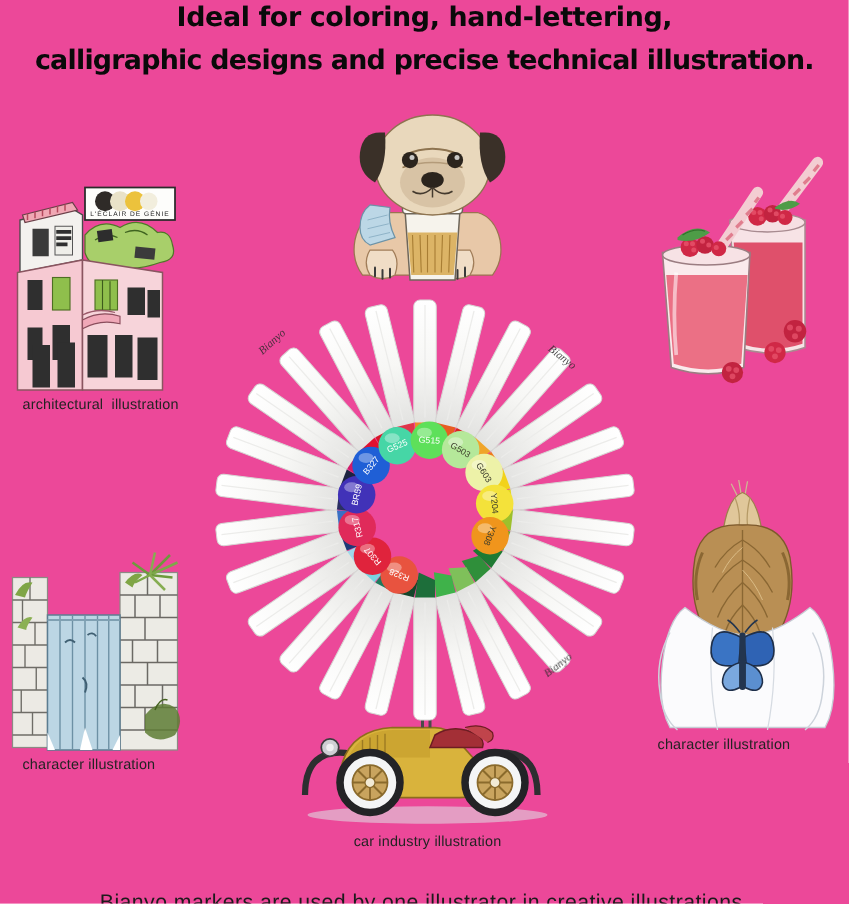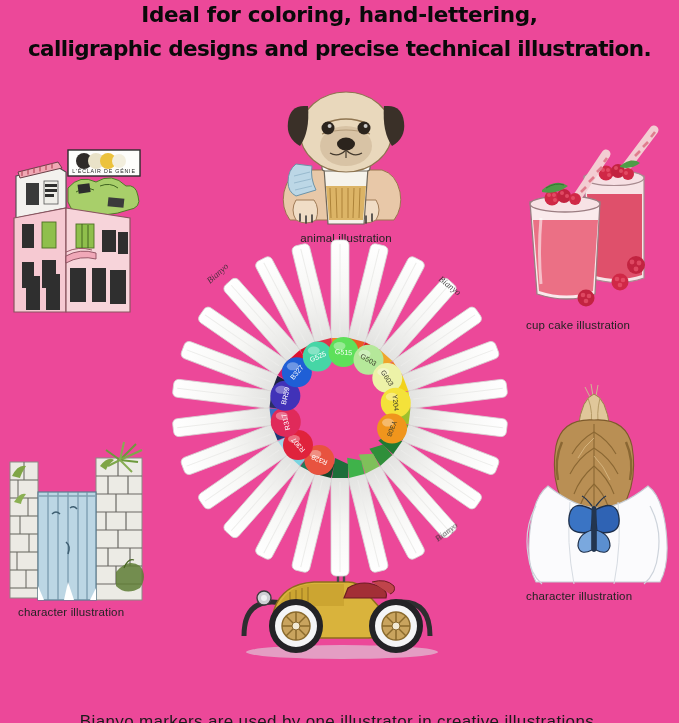--- a/index.html
+++ b/index.html
@@ -152,20 +152,21 @@
 
         <path d="M62 130 q14 -8 30 -3 l0 6 q-16 -4 -30 4 z" fill="#f0a8b8" stroke="#8a4d5c" stroke-width="0.9"></path>
         <rect x="66" y="142" width="16" height="34" fill="#2f2f2f"></rect>
         <rect x="88" y="142" width="14" height="34" fill="#2f2f2f"></rect>
         <rect x="106" y="144" width="16" height="34" fill="#2f2f2f"></rect>
         <rect x="22" y="150" width="14" height="34" fill="#2f2f2f"></rect>
         <rect x="42" y="148" width="14" height="36" fill="#2f2f2f"></rect>
         <path d="M62 126 q12 -6 26 -2" stroke="#9c5a6a" stroke-width="1" fill="none"></path>
       </svg>
     </div>
+    <div class="caption">architectural  illustration</div>
   </div>
 
   <div class="cell" id="cell-animal">
     <div class="cell-art">
       <svg width="168" height="150" viewBox="0 0 168 150">
 
         <path d="M40 86 q-14 4 -18 22 q-3 16 6 28 l104 0 q9 -12 6 -28 q-4 -18 -18 -22 z" fill="#e8c8a8" stroke="#9a7450" stroke-width="1"></path>
 
         <path d="M34 80 q-8 6 -8 18 q0 10 8 14 l20 -6 q-6 -12 -4 -24 z" fill="#bcd7e6" stroke="#6c93a8" stroke-width="1"></path>
         <g stroke="#8fb3c8" stroke-width="0.8">
@@ -210,21 +211,20 @@
         <circle cx="66" cy="44" r="6.5" fill="#2b241d"></circle>
         <circle cx="102" cy="44" r="6.5" fill="#2b241d"></circle>
         <circle cx="67.6" cy="42" r="2" fill="#ffffff" opacity="0.75"></circle>
         <circle cx="103.6" cy="42" r="2" fill="#ffffff" opacity="0.75"></circle>
         <ellipse cx="84" cy="60" rx="9" ry="6.5" fill="#2b241d"></ellipse>
         <path d="M84 66 q-8 8 -16 3" stroke="#443a2e" stroke-width="1.3" fill="none"></path>
         <path d="M84 66 q8 8 16 3" stroke="#443a2e" stroke-width="1.3" fill="none"></path>
         <path d="M84 66 L84 74" stroke="#443a2e" stroke-width="1.2"></path>
       </svg>
     </div>
-    <div class="caption">animal illustration</div>
   </div>
 
   <div class="cell" id="cell-cupcake">
     <div class="cell-art">
       <svg width="170" height="185" viewBox="0 0 170 185">
 
         <g>
           <path d="M76 44 L82 146 q28 9 54 0 L136 44 Z" fill="#f7e3e6" stroke="#a88b90" stroke-width="1.2"></path>
           <path d="M79 62 L84 143 q26 8 50 0 L134 62 Z" fill="#d9304f" opacity="0.82"></path>
           <ellipse cx="106" cy="46" rx="30" ry="7.5" fill="#f6dfe3" stroke="#a88b90" stroke-width="1.2"></ellipse>
@@ -295,21 +295,20 @@
             <circle cx="109" cy="147" r="2.3"></circle>
               <circle cx="115" cy="148" r="2.3"></circle>
               <circle cx="112" cy="153" r="2.3"></circle>
             <circle cx="75" cy="163" r="2.3"></circle>
               <circle cx="81" cy="164" r="2.3"></circle>
               <circle cx="78" cy="169" r="2.3"></circle>
           </g>
         </g>
       </svg>
     </div>
-    <div class="caption">cup cake illustration</div>
   </div>
 
   <div class="cell" id="cell-landscape">
     <div class="cell-art">
       <svg width="168" height="168" viewBox="0 0 168 168">
 
         <g>
           <rect x="6" y="26" width="28" height="136" fill="#eceae4" stroke="#8c8a84" stroke-width="1"></rect>
           <g stroke="#6f6d67" stroke-width="1.1" fill="none">
             <line x1="6" y1="44" x2="34" y2="44"></line>
@@ -502,20 +501,21 @@
           <g stroke="#8a6a2c" stroke-width="1.5">
             <line x1="174" y1="64" x2="174" y2="92"></line>
               <line x1="160" y1="78" x2="188" y2="78"></line>
             <line x1="164" y1="68" x2="184" y2="88"></line>
               <line x1="184" y1="68" x2="164" y2="88"></line>
           </g>
           <circle cx="174" cy="78" r="4" fill="#f2ead4" stroke="#8a6a2c" stroke-width="1"></circle>
         </g>
       </svg>
     </div>
+    <div class="caption">car industry illustration</div>
   </div>
 
   <div class="cell" id="cell-hero">
     <svg width="328" height="320" viewBox="0 0 328 320">
       <defs>
         <linearGradient id="barrel" x1="0" y1="0" x2="0" y2="1">
           <stop offset="0" stop-color="#ffffff"></stop>
           <stop offset="0.5" stop-color="#f7f7f5"></stop>
           <stop offset="1" stop-color="#e2e2e0"></stop>
         </linearGradient>

